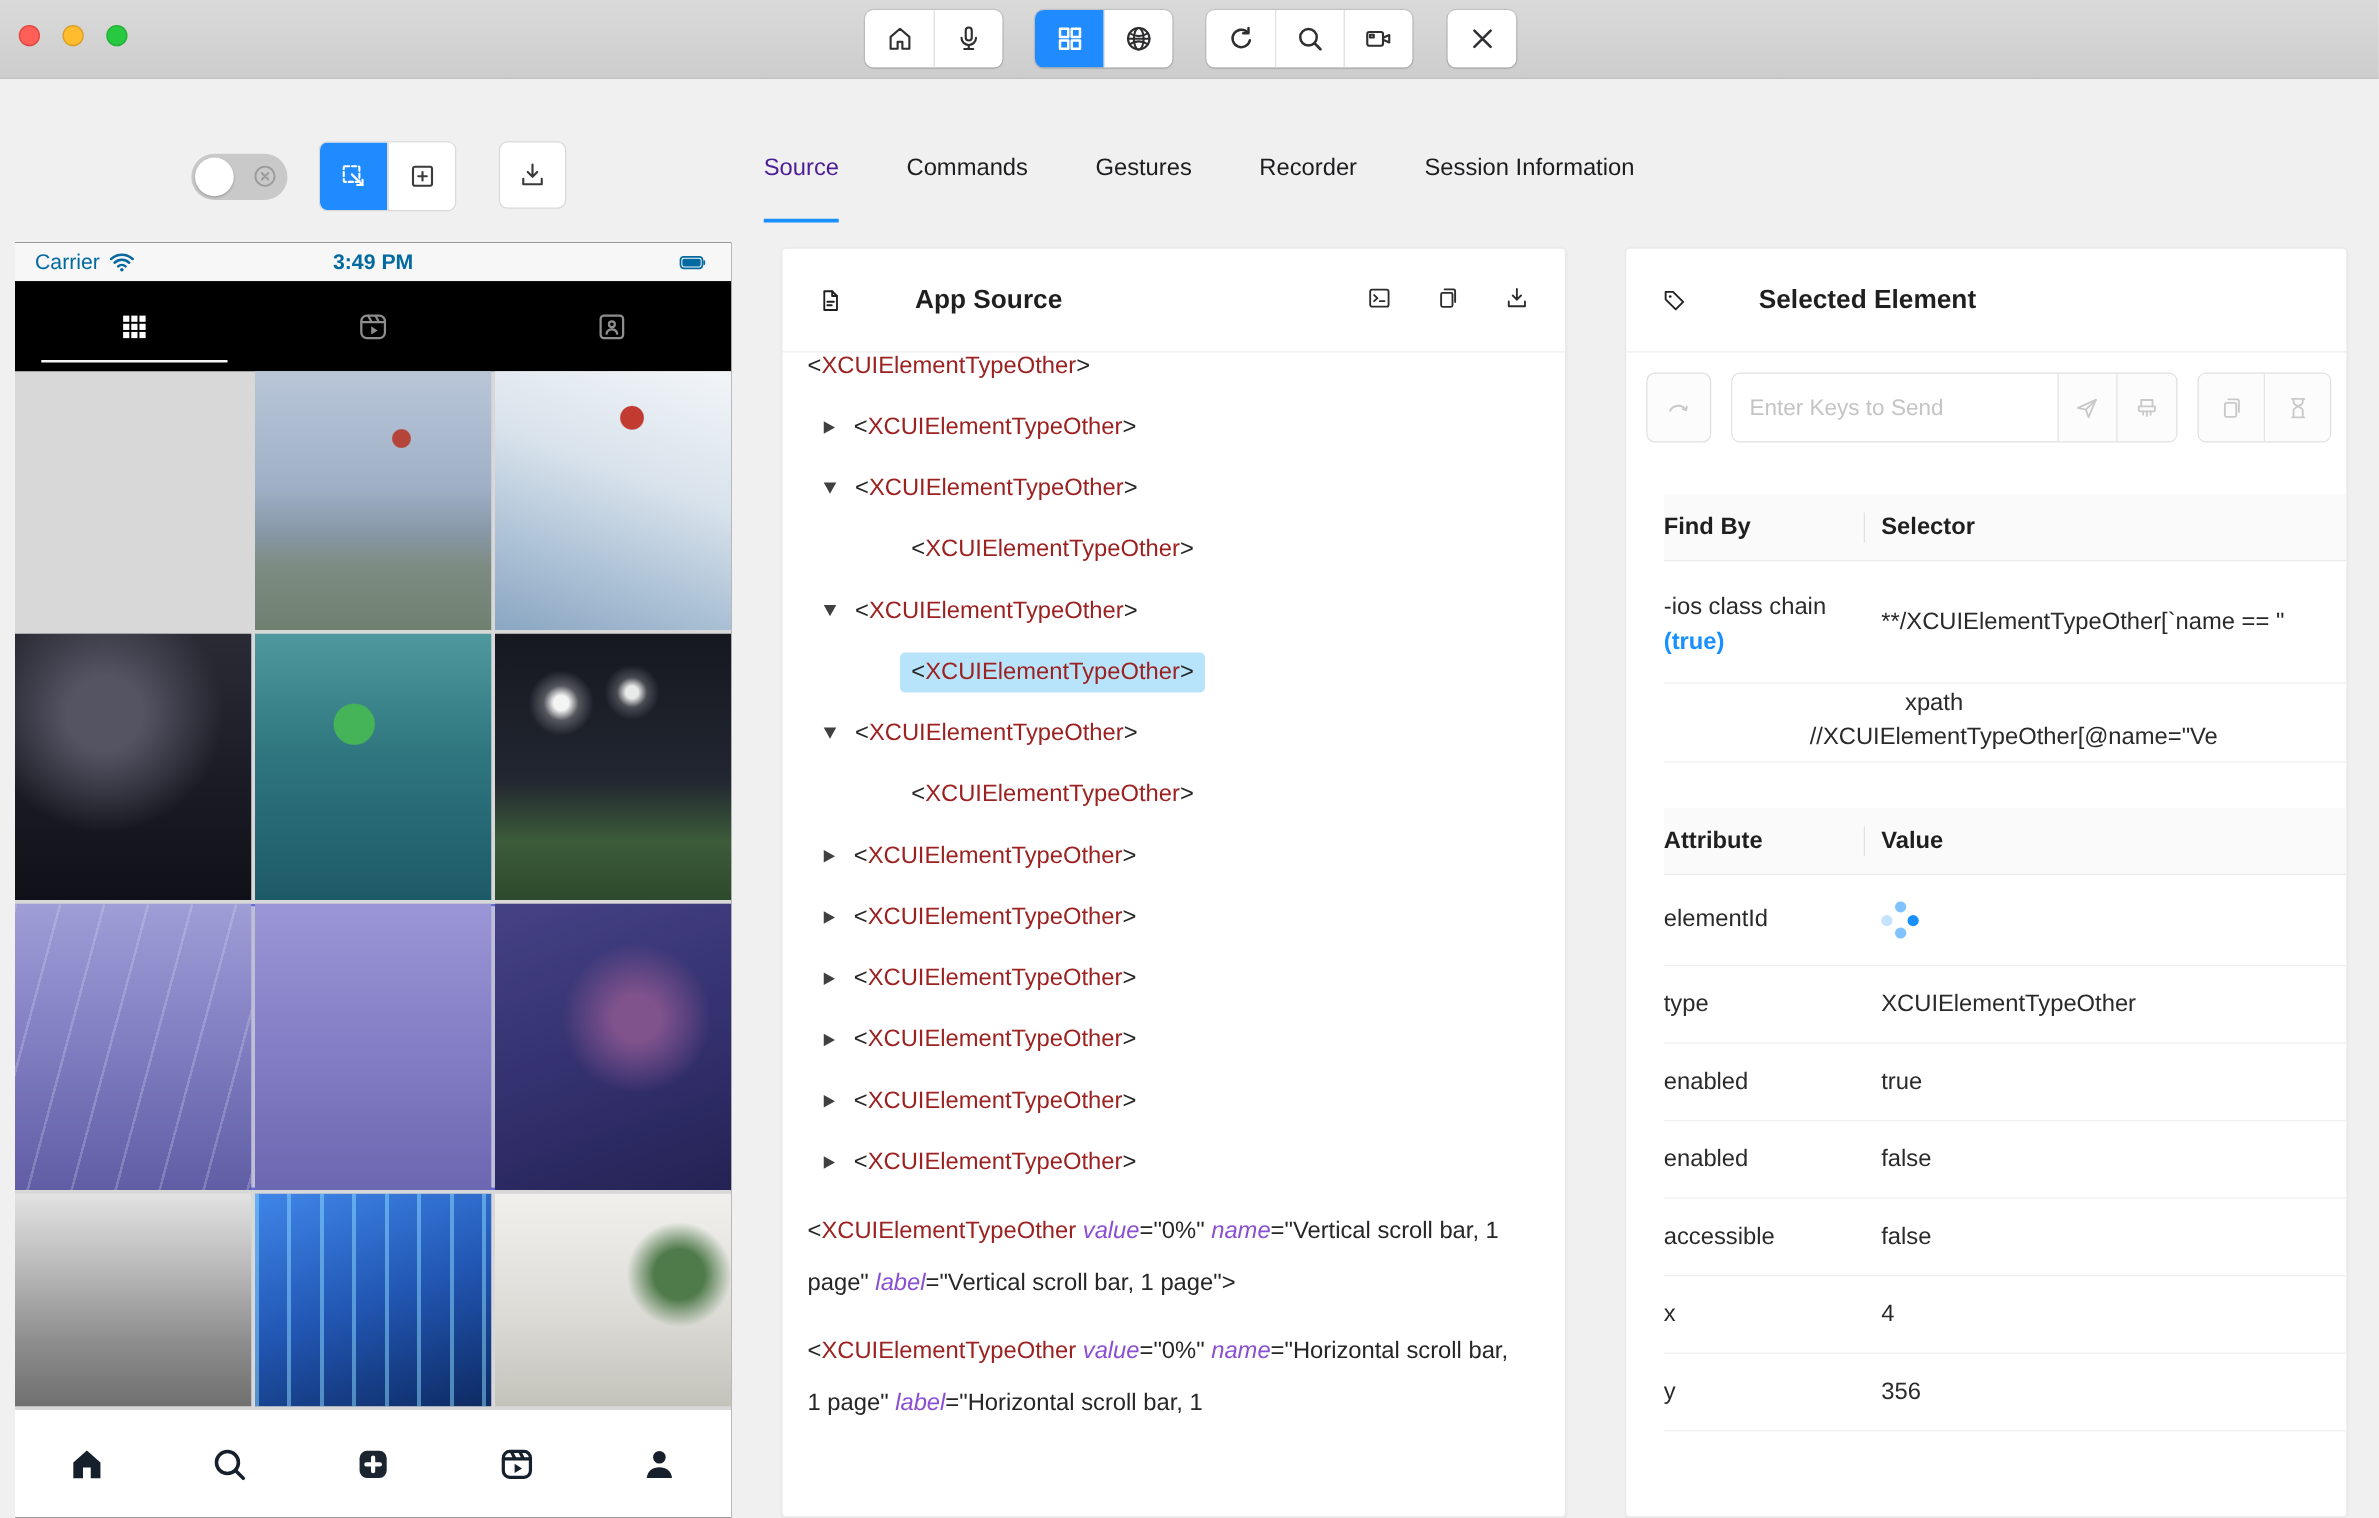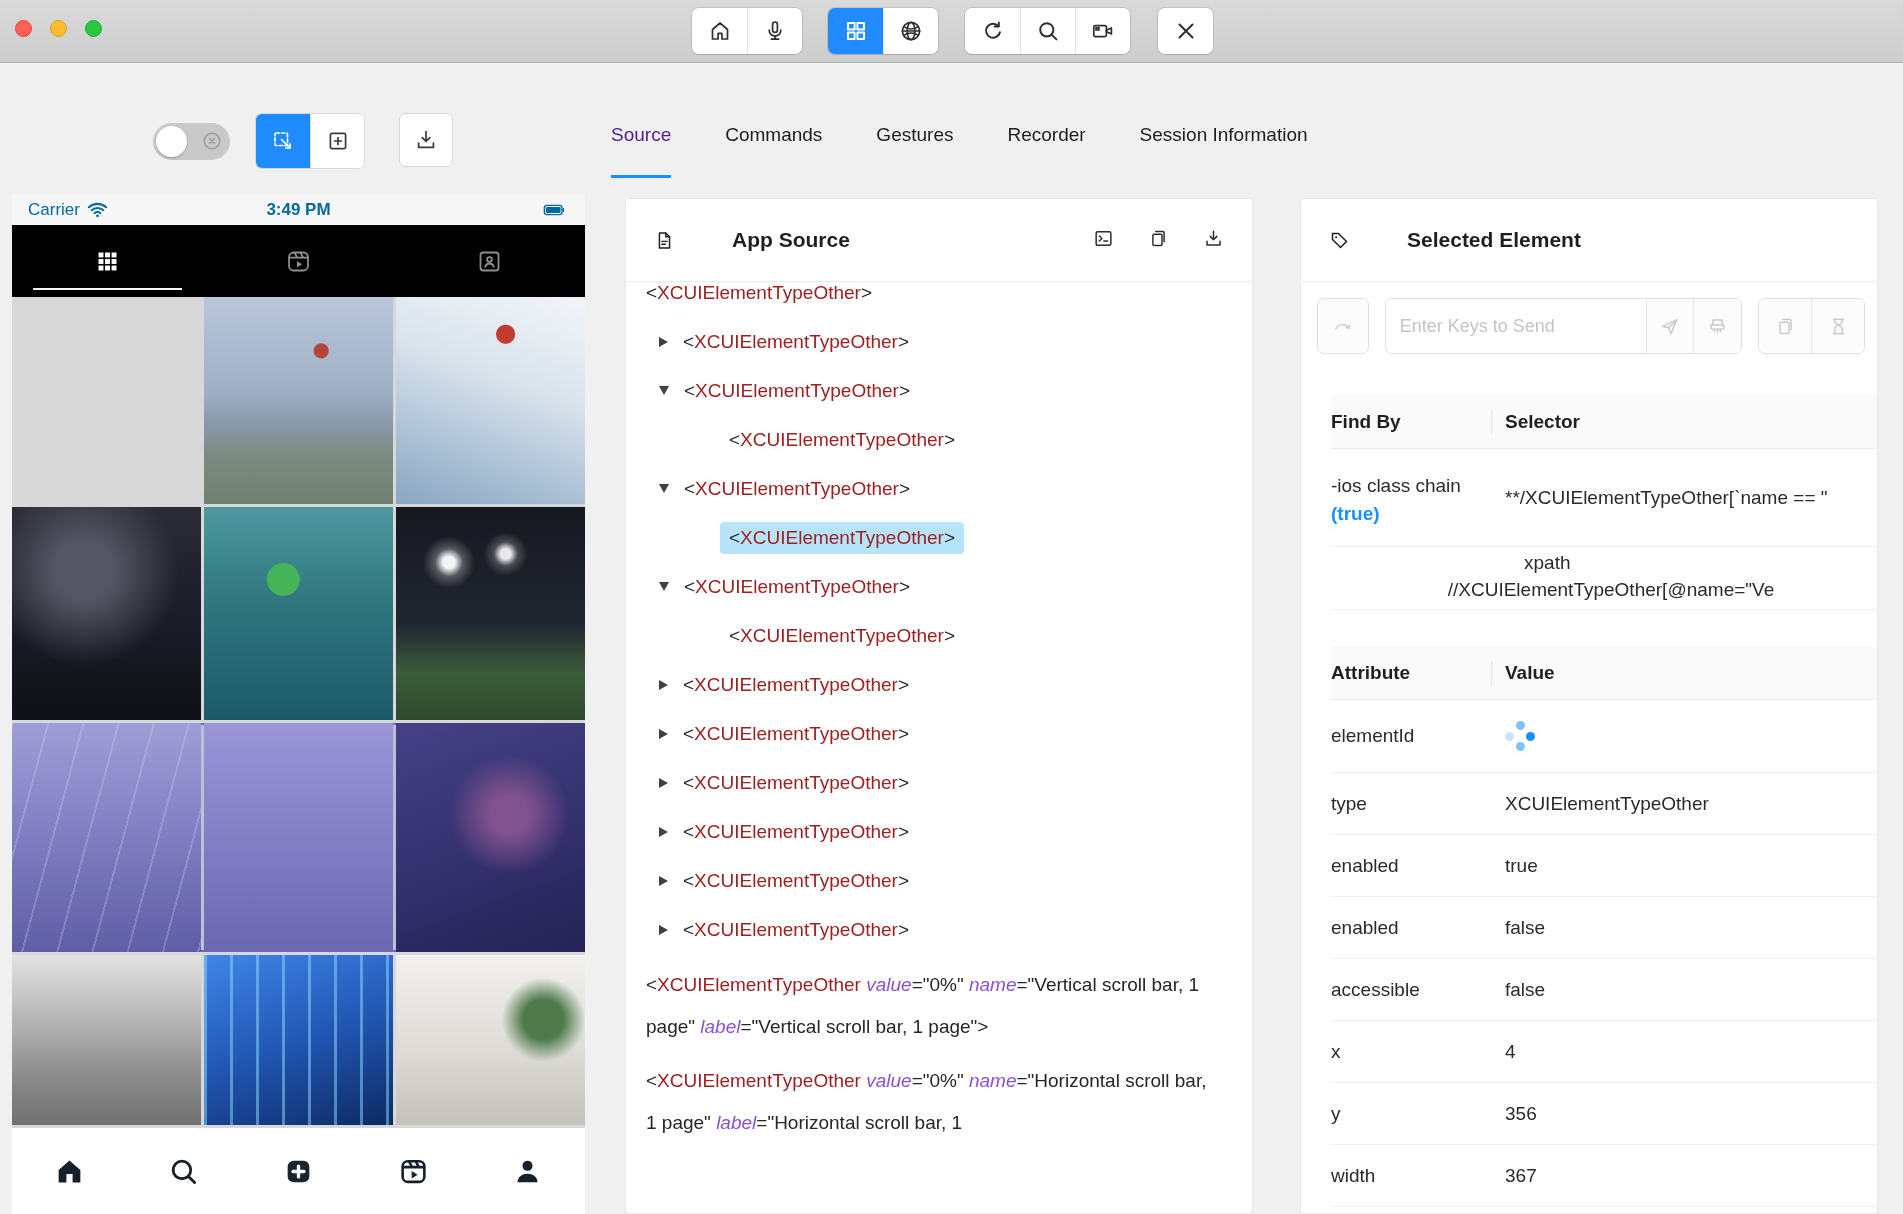--- a/index.html
+++ b/index.html
@@ -624,19 +624,15 @@
           <div class="col-v sel-val">false</div>
         </div>
         <div class="trow attr-row">
           <div class="col-l">x</div>
           <div class="col-v sel-val">4</div>
         </div>
         <div class="trow attr-row">
           <div class="col-l">y</div>
           <div class="col-v sel-val">356</div>
         </div>
-        <div class="trow attr-row">
-          <div class="col-l">width</div>
-          <div class="col-v sel-val">367</div>
-        </div>
       </div>
   </div>
 </div>
 
 </body></html>

